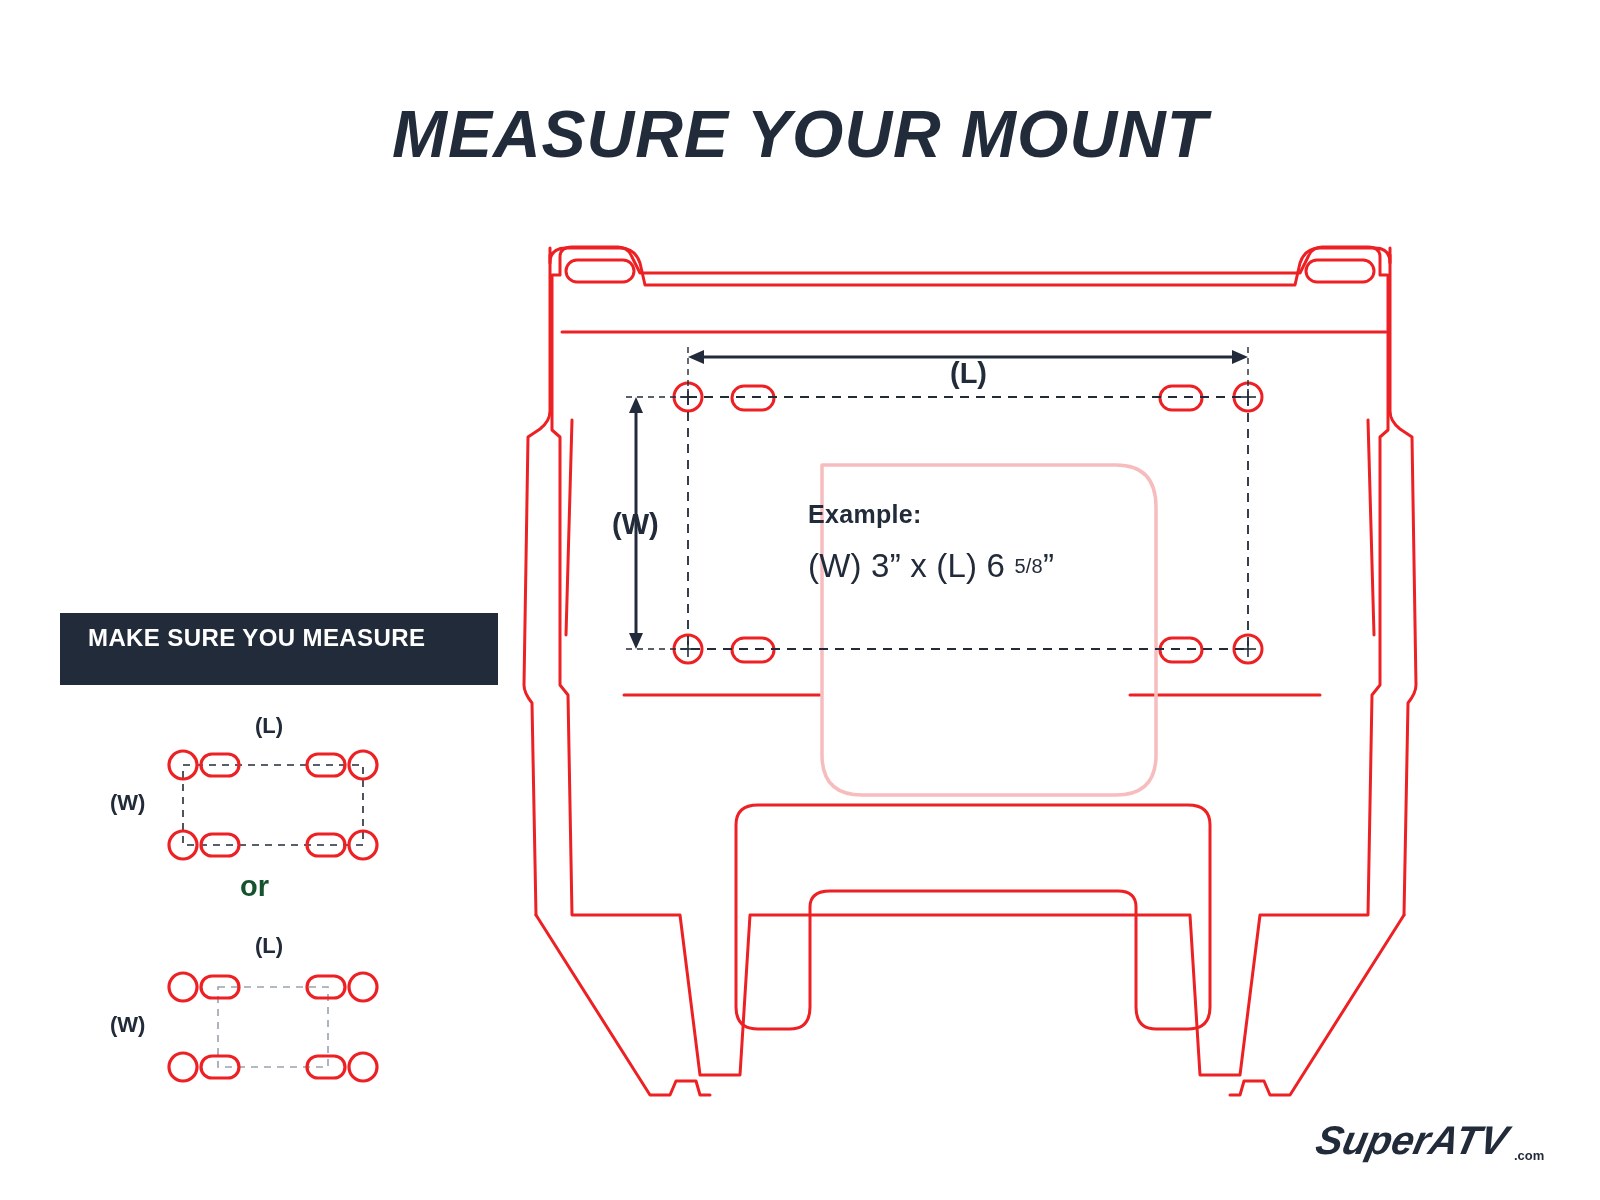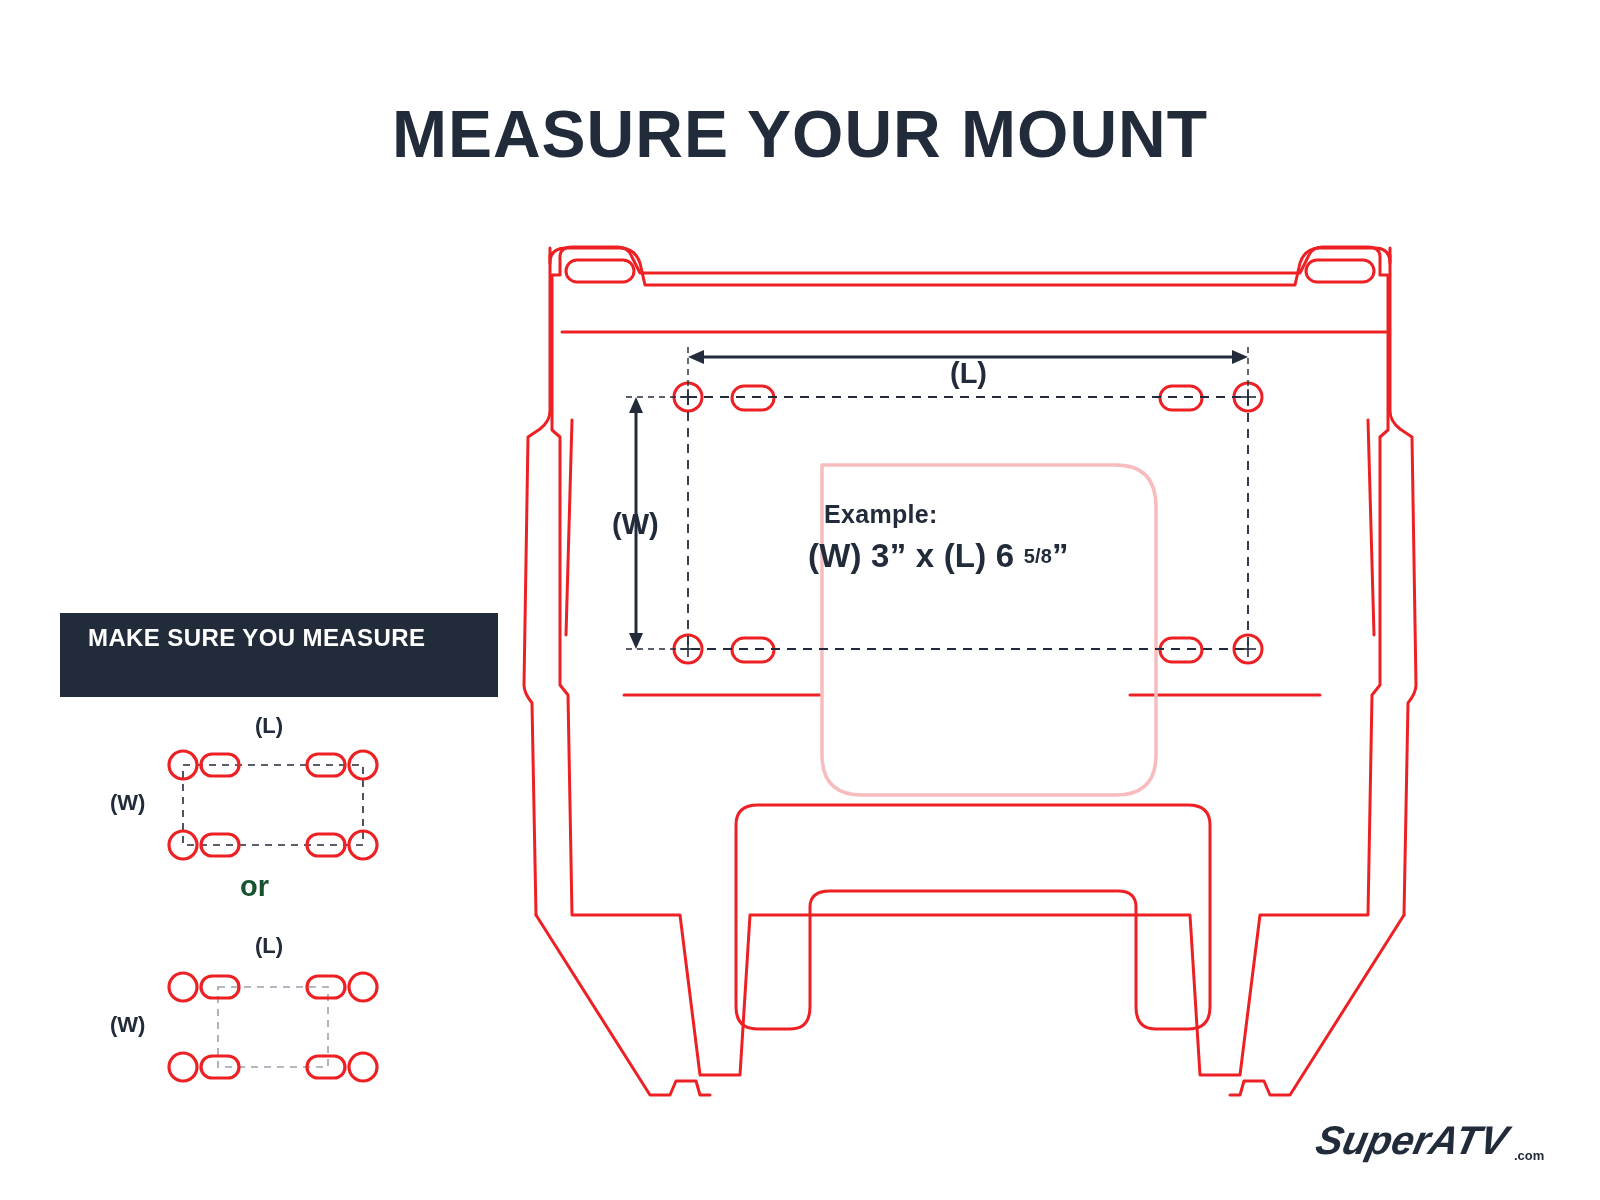--- a/index.html
+++ b/index.html
@@ -16,31 +16,32 @@
   }
 
   #page-title {
     position: absolute;
     top: 96px;
     left: 0;
     width: 1600px;
     text-align: center;
     font-size: 66px;
     font-weight: bold;
+    font-style: italic;
     letter-spacing: 1px;
     color: #222b3a;
     white-space: nowrap;
   }
 
   #note-box {
     position: absolute;
     left: 60px;
     top: 613px;
     width: 438px;
-    height: 84px;
+    height: 72px;
     background: #222b3a;
     color: #ffffff;
     box-sizing: border-box;
     padding: 12px 0 0 28px;
     font-size: 24px;
     font-weight: bold;
     line-height: 26px;
     letter-spacing: 0.4px;
   }
   #note-box .nl {
@@ -83,26 +84,25 @@
   #example-block {
     position: absolute;
     left: 808px;
     top: 500px;
     color: #222b3a;
   }
   #example-title {
     font-size: 25px;
     font-weight: bold;
     letter-spacing: 0.3px;
-    margin-left: 16px;
   }
   #example-value {
     font-size: 33px;
-    font-weight: bold;
-    margin-top: 8px;
+    font-weight: normal;
+    margin-top: 18px;
     letter-spacing: 0.2px;
     white-space: nowrap;
   }
   #example-value .frac {
     font-size: 20px;
     vertical-align: 4px;
   }
 
   #logo {
     position: absolute;

